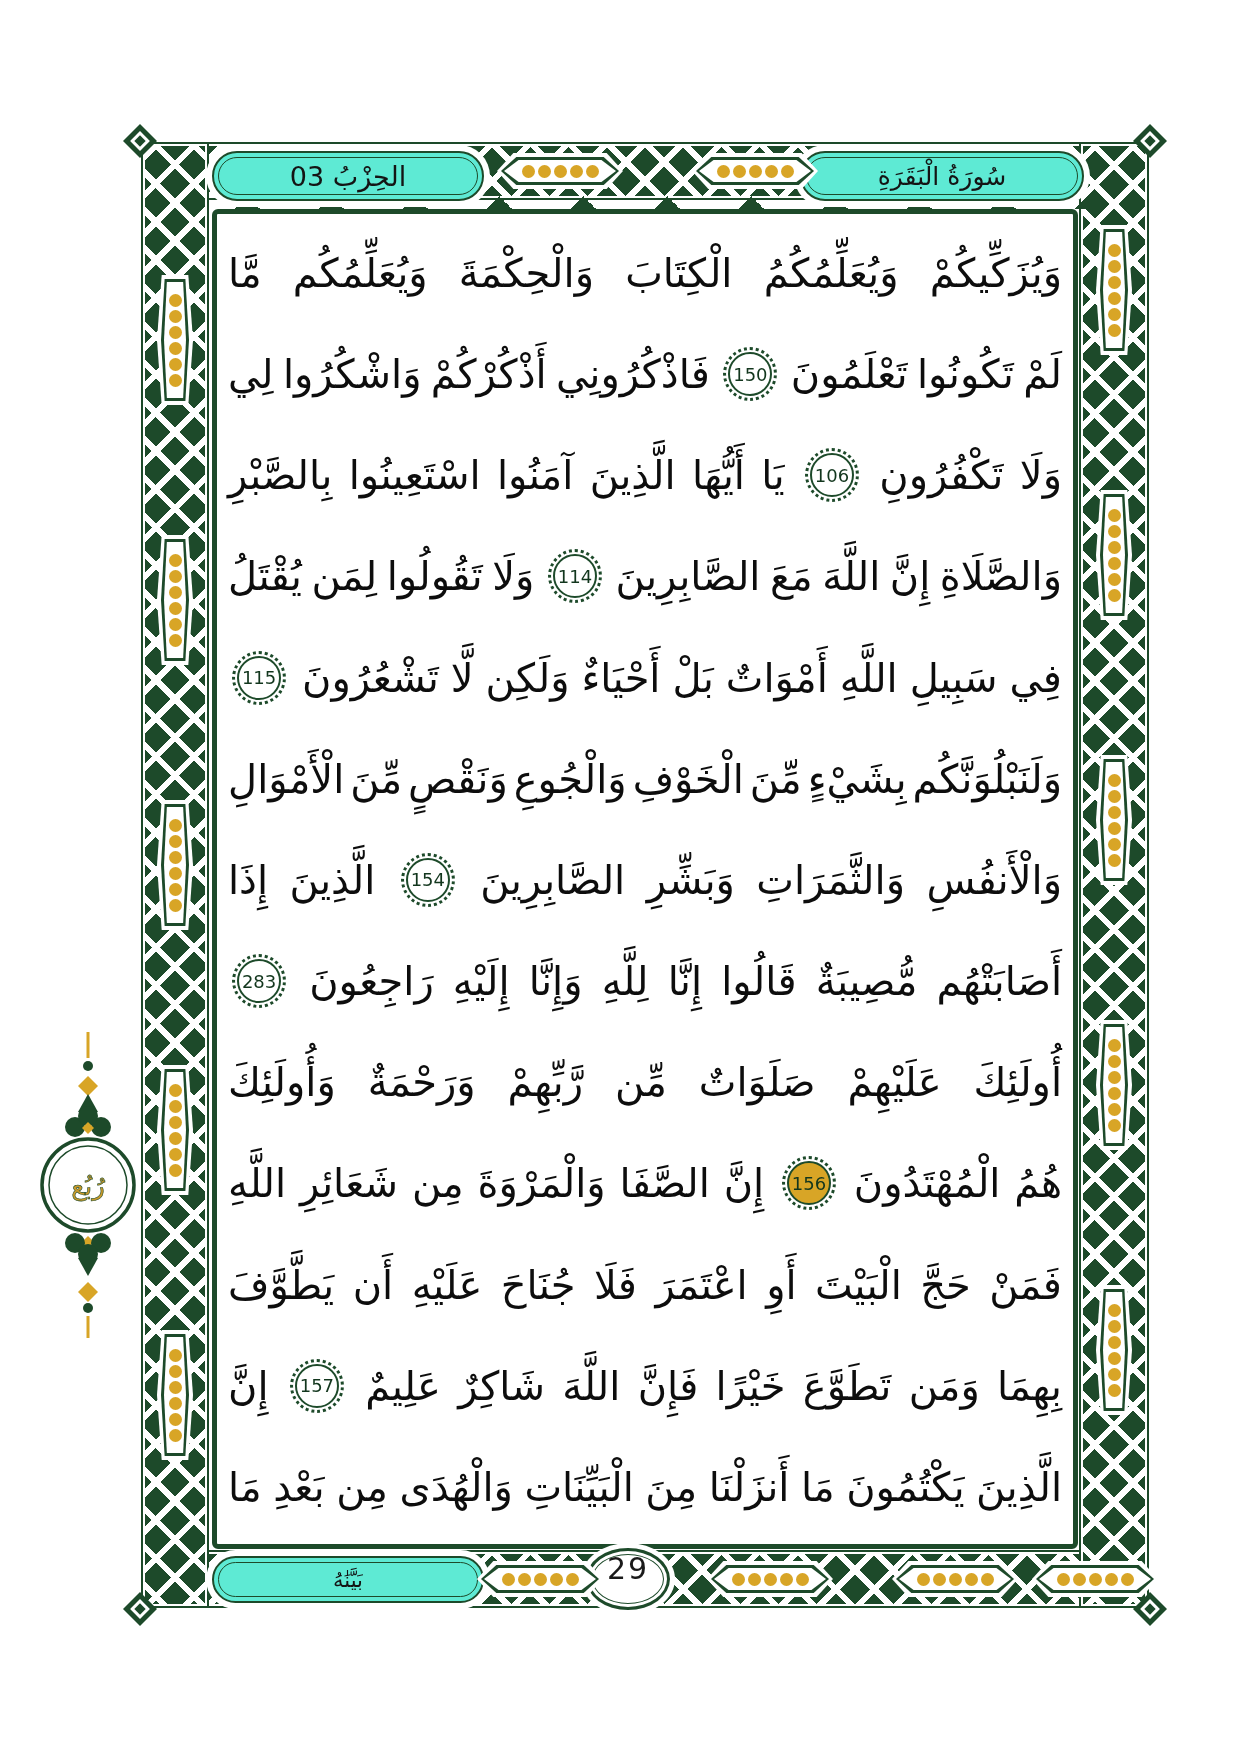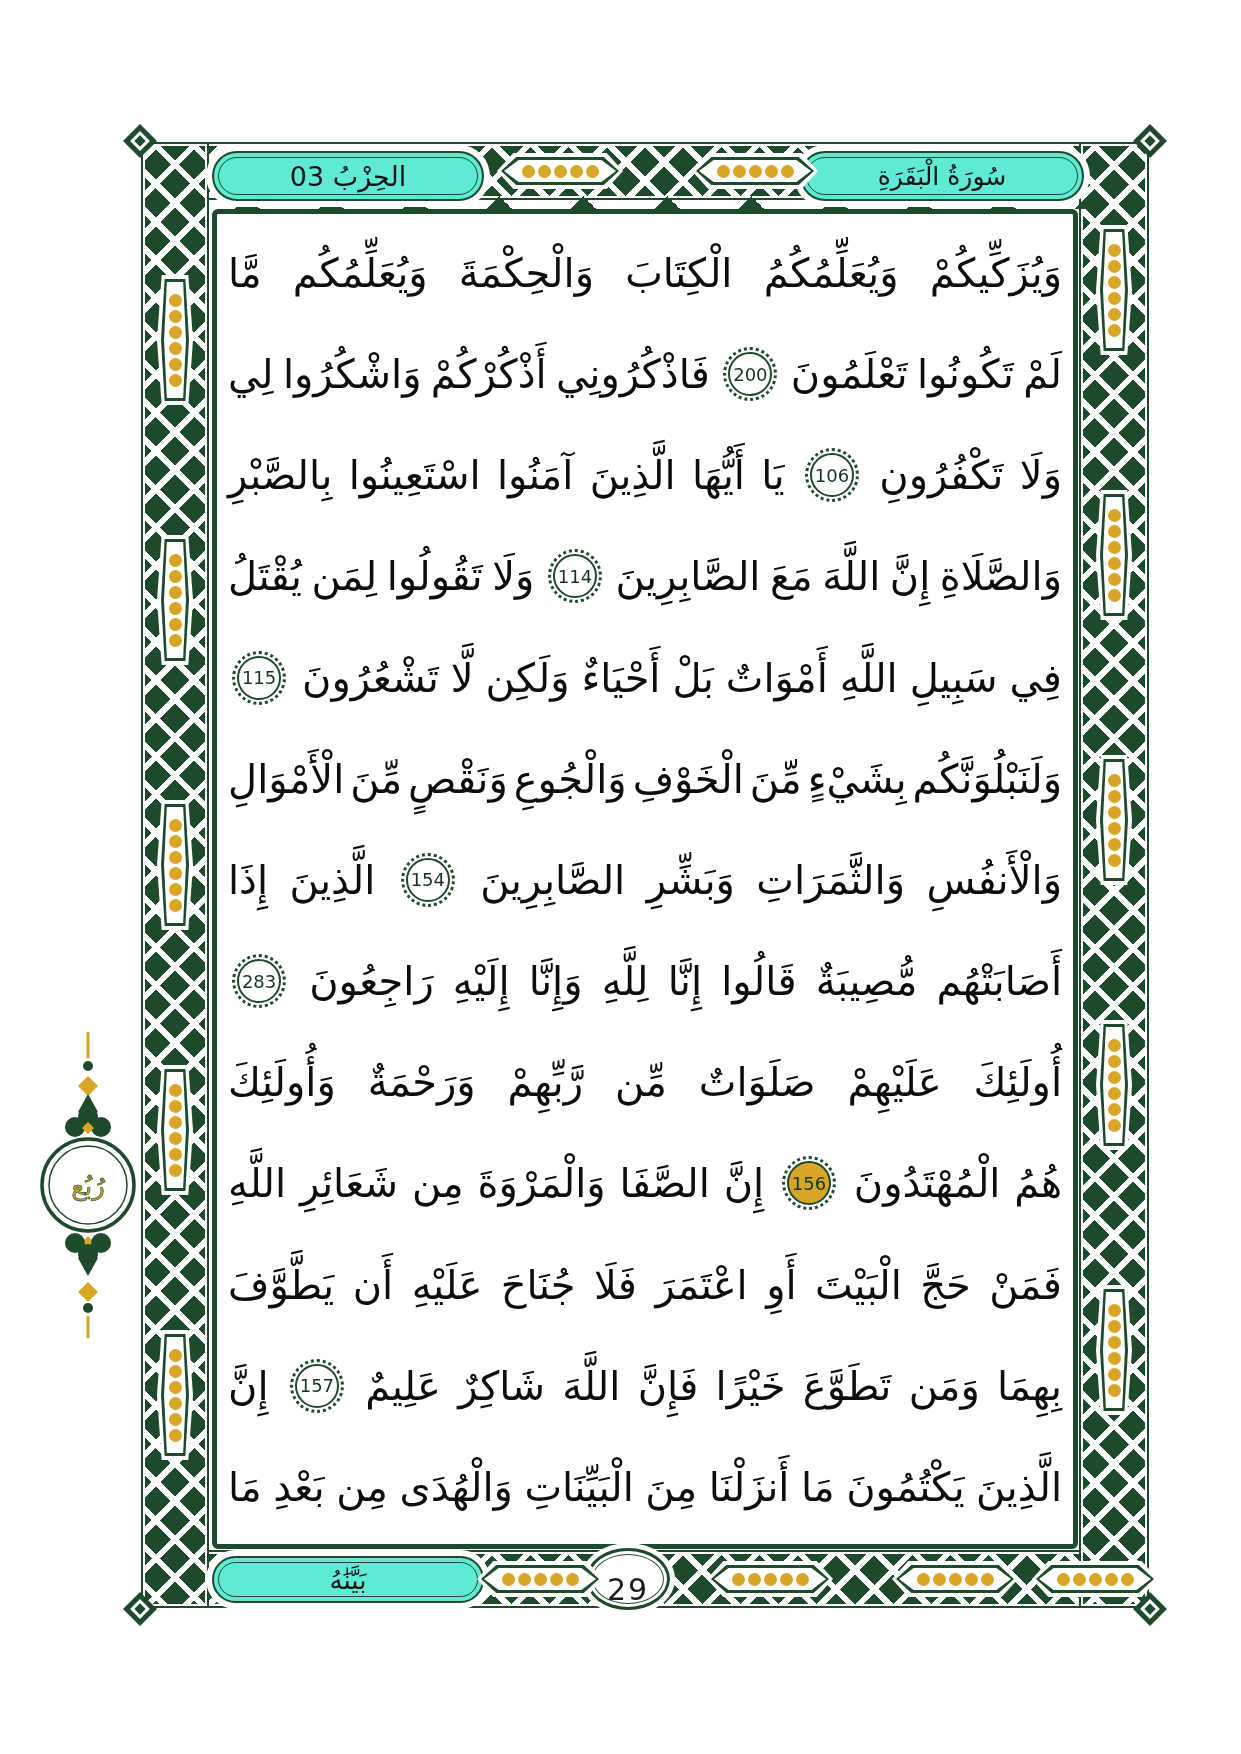--- a/index.html
+++ b/index.html
@@ -57,25 +57,25 @@
   
   .cartouche{
     position:absolute;background:#5eead4;border:2px solid var(--green);border-radius:26px;
     box-shadow:0 0 0 6px #ffffff;
     display:flex;align-items:center;justify-content:center;
     color:var(--ink);
   }
   .cartouche .inline-rule{position:absolute;inset:4px;border:1px solid var(--green);border-radius:22px;pointer-events:none;}
   .cart-hizb{left:212px;top:151px;width:272px;height:50px;font-size:27px;}
   .cart-surah{left:800px;top:151px;width:284px;height:50px;font-size:25px;text-align:center;}
-  .cart-catchword{left:212px;top:1556px;width:272px;height:47px;font-size:26px;}
+  .cart-catchword{left:212px;top:1556px;width:272px;height:47px;font-size:21px;}
   .page-number-oval{
     position:absolute;left:586px;top:1548px;width:84px;height:62px;background:#fff;
     border:3px solid var(--green);border-radius:50%;box-shadow:0 0 0 5px #fff;
-    display:flex;align-items:flex-end;justify-content:center;
+    display:flex;align-items:flex-start;justify-content:center;
     font-size:30px;color:#1a1a1a;letter-spacing:2px;
   }
   .page-number-oval .inline-rule{position:absolute;inset:3px;border:1px solid var(--green);border-radius:50%;}
 
   
   .text-area{
     position:absolute;left:228px;top:224px;width:834px;height:1312px;
     display:flex;flex-direction:column;justify-content:space-between;
     direction:rtl;
   }
@@ -146,21 +146,21 @@
         <span class="word">وَيُعَلِّمُكُمُ</span>
         <span class="word">الْكِتَابَ</span>
         <span class="word">وَالْحِكْمَةَ</span>
         <span class="word">وَيُعَلِّمُكُم</span>
         <span class="word">مَّا</span>
       </div>
       <div class="line" style="font-size: 40px;">
         <span class="word">لَمْ</span>
         <span class="word">تَكُونُوا</span>
         <span class="word">تَعْلَمُونَ</span>
-        <span class="medallion">200</span>
+        <span class="medallion">150</span>
         <span class="word">فَاذْكُرُونِي</span>
         <span class="word">أَذْكُرْكُمْ</span>
         <span class="word">وَاشْكُرُوا</span>
         <span class="word">لِي</span>
       </div>
       <div class="line" style="font-size: 40px;">
         <span class="word">وَلَا</span>
         <span class="word">تَكْفُرُونِ</span>
         <span class="medallion">106</span>
         <span class="word">يَا</span>

